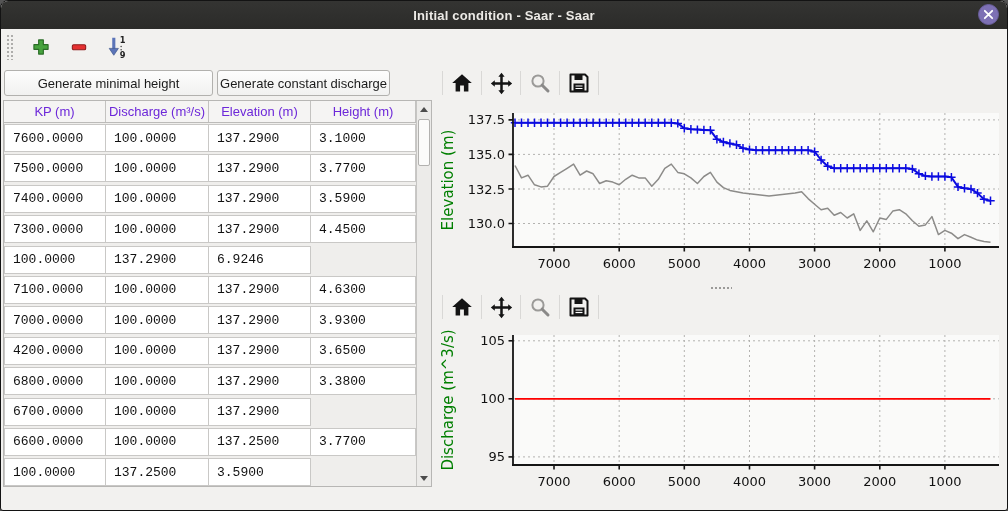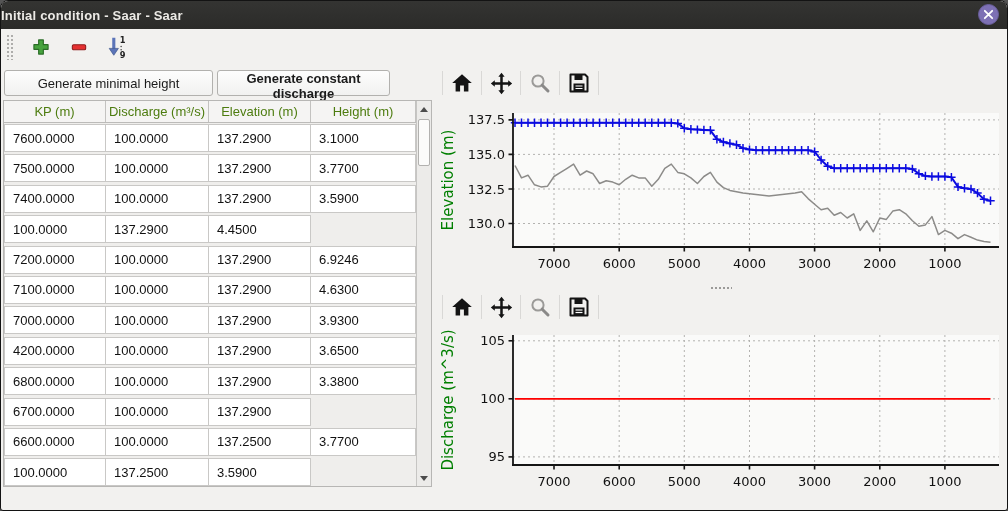--- a/index.html
+++ b/index.html
@@ -9,21 +9,21 @@
   .window {
     position:relative; width:1008px; height:511px;
     background:#f2f1ef; border:1px solid #131313;
     border-radius:8px 8px 3px 3px; overflow:hidden;
   }
 
   
   .titlebar {
     position:relative; height:28px;
     background:linear-gradient(#343432,#2b2b29);
-    display:flex; align-items:center; justify-content:flex-start;
+    display:flex; align-items:center; justify-content:center;
   }
   .titlebar .title { color:#eceae6; font-size:13px; font-weight:bold; letter-spacing:.2px; }
   .close-btn {
     position:absolute; right:8px; top:3px; width:21px; height:21px;
     border-radius:50%; background:#7d70b4; border:1px solid #6a5f9d;
     display:flex; align-items:center; justify-content:center; cursor:pointer;
   }
   .close-btn svg { display:block; }
 
   
@@ -46,40 +46,40 @@
 
   
   .btn-row { display:flex; gap:4px; height:32px; align-items:center; padding:0 1px; }
   .gen-btn {
     height:26px; border:1px solid #b2b1ae; border-radius:3px;
     background:linear-gradient(#fdfdfd,#f1f1f0);
     font-size:13px; color:#1b1b1b; cursor:pointer;
     font-family:"Liberation Sans",sans-serif;
   }
   .gen-btn:first-child { width:209px; }
-  .gen-btn:last-child { width:173px;font-weight:bold; }
+  .gen-btn:last-child { width:173px; }
 
   
   .table-frame {
     position:relative; width:429px; height:387px; margin-top:1px;
     border:1px solid #b7b6b4; background:#efeeec; overflow:hidden;
   }
   .thead { display:grid; grid-template-columns:102px 103px 102px 105px;
     height:22px; background:#f5f4f3; border-bottom:1px solid #bcbbb9; }
   .thead .hcell {
     display:flex; align-items:center; justify-content:center;
-    font-size:13px; color:#4d7c0f; border-right:1px solid #c3c2c0; cursor:pointer;
+    font-size:13px; color:#6d28d9; border-right:1px solid #c3c2c0; cursor:pointer;
   }
   .tbody { padding-top:1px; }
   .trow { display:grid; grid-template-columns:102px 103px 102px 105px;
     height:28px; margin-bottom:2.4px; }
   .tcell {
     background:#fff; border:1px solid #c9c8c6; border-left:none;
     display:flex; align-items:center; padding-left:8px;
-    font-size:13px; color:#111; cursor:text;
+    font-size:13px; color:#111; cursor:text;font-family:Liberation Mono, monospace;
   }
   .tcell:first-child { border-left:1px solid #c9c8c6; }
 
   
   .vscroll {
     position:absolute; right:0; top:0; width:15px; height:100%;
     background:#eceBE9; background:#ecebe9; border-left:1px solid #c6c5c3;
     display:flex; flex-direction:column; align-items:center;
   }
   .sb-btn { width:15px; height:16px; display:flex; align-items:center;
@@ -181,26 +181,26 @@
               <div class="tcell">137.2900</div>
               <div class="tcell">3.7700</div>
             </div>
             <div class="trow">
               <div class="tcell">7400.0000</div>
               <div class="tcell">100.0000</div>
               <div class="tcell">137.2900</div>
               <div class="tcell">3.5900</div>
             </div>
             <div class="trow">
+              <div class="tcell">7300.0000</div>
               <div class="tcell">100.0000</div>
               <div class="tcell">137.2900</div>
               <div class="tcell">4.4500</div>
             </div>
             <div class="trow">
-              <div class="tcell">7200.0000</div>
               <div class="tcell">100.0000</div>
               <div class="tcell">137.2900</div>
               <div class="tcell">6.9246</div>
             </div>
             <div class="trow">
               <div class="tcell">7100.0000</div>
               <div class="tcell">100.0000</div>
               <div class="tcell">137.2900</div>
               <div class="tcell">4.6300</div>
             </div>

